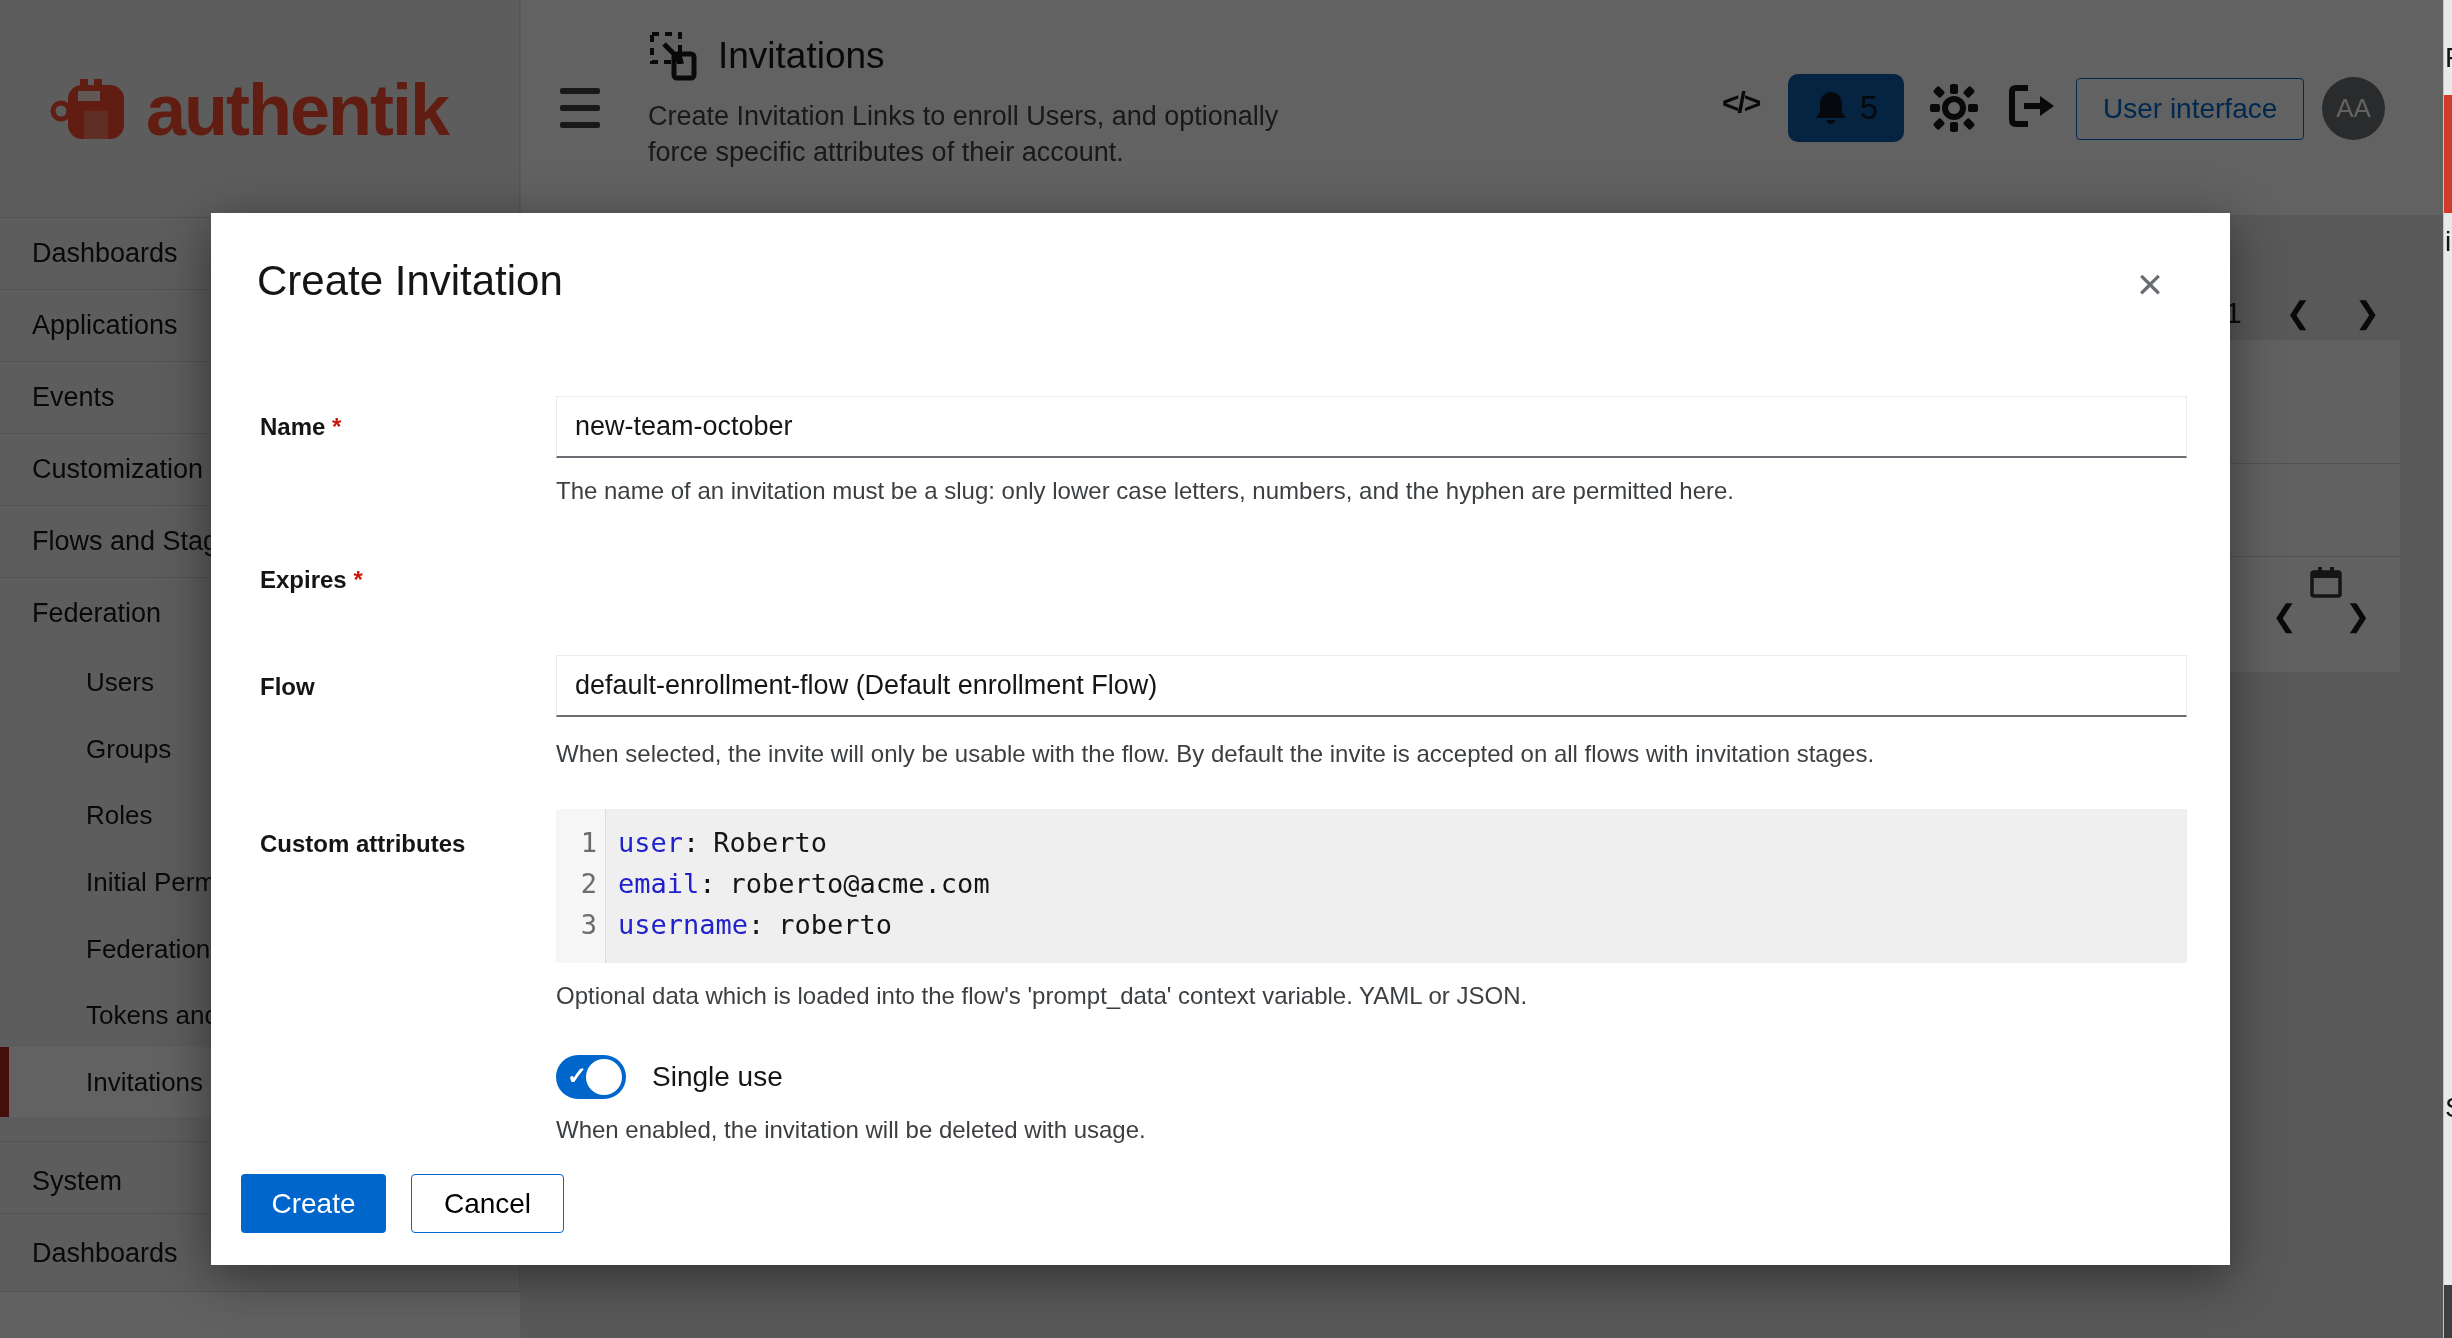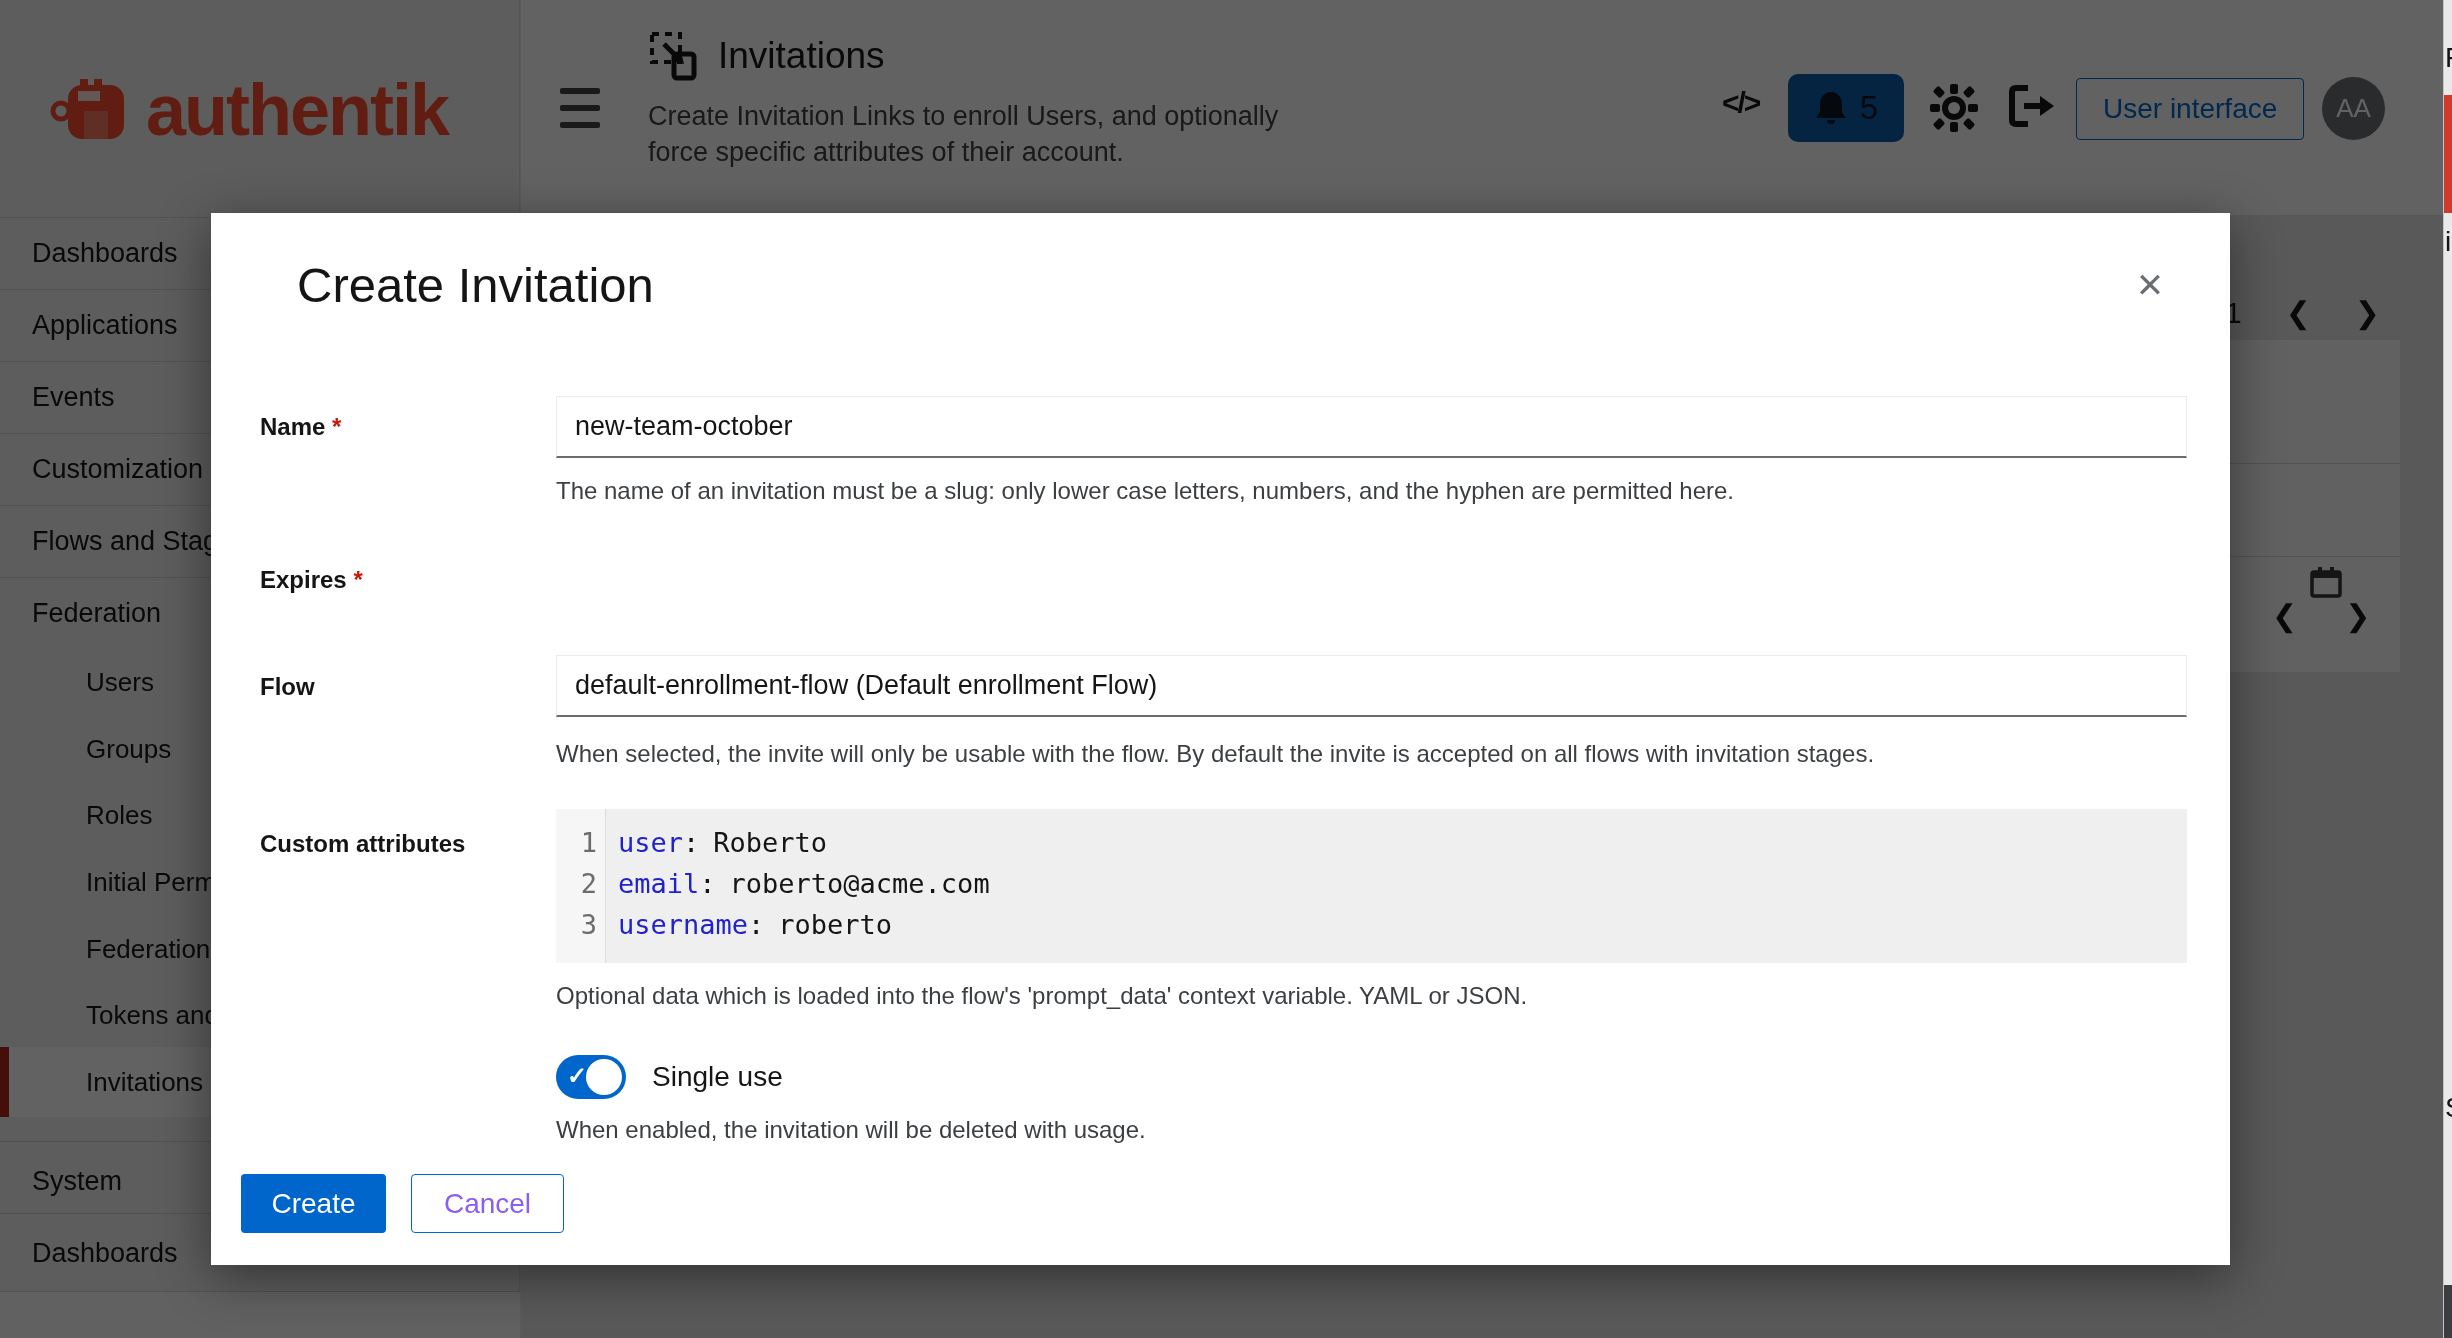--- a/index.html
+++ b/index.html
@@ -48,21 +48,21 @@
   .backdrop { position:absolute; left:0; top:0; width:2443px; height:1338px; background:rgba(1,1,1,0.62); z-index:5; }
 
   
   .drawer-sliver { position:absolute; left:2443px; top:0; width:9px; height:1338px; background:#e9e9e9; border-left:1px solid #c4c4c4; z-index:30; overflow:hidden; }
   .sliver-frag { position:absolute; left:1px; font-size:28px; color:#151515; }
   .sliver-red { position:absolute; left:0; top:95px; width:9px; height:118px; background:#d23b2c; }
   .sliver-dark { position:absolute; left:0; top:1285px; width:9px; height:53px; background:#3c3e41; }
 
   
   .modal { position:absolute; left:211px; top:213px; width:2019px; height:1052px; background:#ffffff; z-index:40; box-shadow:0 12px 48px rgba(0,0,0,0.45); }
-  .modal-title { position:absolute; left:46px; top:44px; font-size:49px; font-weight:500; color:#151515;margin-left:40px; }
+  .modal-title { position:absolute; left:46px; top:44px; font-size:42px; font-weight:500; color:#151515; }
   .modal-close { position:absolute; right:58px; top:50px; width:44px; height:44px; border:none; background:none; color:#6a6e73; font-size:34px; cursor:pointer; line-height:44px; text-align:center; }
 
   .f-label { position:absolute; left:49px; font-size:24px; font-weight:bold; color:#151515; }
   .req { color:#c9190b; font-weight:bold; }
   .f-input { position:absolute; left:345px; width:1631px; height:62px; background:#fff; border:1px solid #ebebeb; border-bottom:2px solid #6a6e73; font-size:27px; color:#151515; padding:0 18px; font-family:"Liberation Sans",sans-serif; }
   .f-help { position:absolute; left:345px; width:1631px; font-size:24px; line-height:1.3; color:#3c3f42; }
   .cal-wrap { position:absolute; left:2098px; width:40px; height:40px; cursor:pointer; }
 
   
   .editor { position:absolute; left:345px; top:596px; width:1631px; height:154px; background:#efefef; display:flex; cursor:text; }
@@ -74,21 +74,21 @@
   .cm-val { margin-left:14px; }
 
   
   .switch { position:absolute; left:345px; top:842px; width:70px; height:44px; background:#0066cc; border-radius:22px; cursor:pointer; }
   .switch .check { position:absolute; left:11px; top:7px; color:#fff; font-size:24px; font-weight:bold; }
   .switch .knob { position:absolute; right:4px; top:4px; width:36px; height:36px; background:#fff; border-radius:50%; }
   .switch-label { position:absolute; left:441px; top:848px; font-size:28px; color:#151515; }
 
   
   .btn-create { position:absolute; left:30px; top:961px; width:145px; height:59px; background:#0066cc; color:#fff; border:none; border-radius:4px; font-size:28px; cursor:pointer; font-family:"Liberation Sans",sans-serif; }
-  .btn-cancel { position:absolute; left:200px; top:961px; width:153px; height:59px; background:#fff; color:#8b5cf6; border:1px solid #0066cc; border-radius:4px; font-size:28px; cursor:pointer; font-family:"Liberation Sans",sans-serif; }
+  .btn-cancel { position:absolute; left:200px; top:961px; width:153px; height:59px; background:#fff; color:#000000; border:1px solid #0066cc; border-radius:4px; font-size:28px; cursor:pointer; font-family:"Liberation Sans",sans-serif; }
 
   svg { display:block; }
 </style>
 </head>
 <body>
 
 <div id="stage">
 
   <nav class="sidebar">
     <div class="logo-row">

